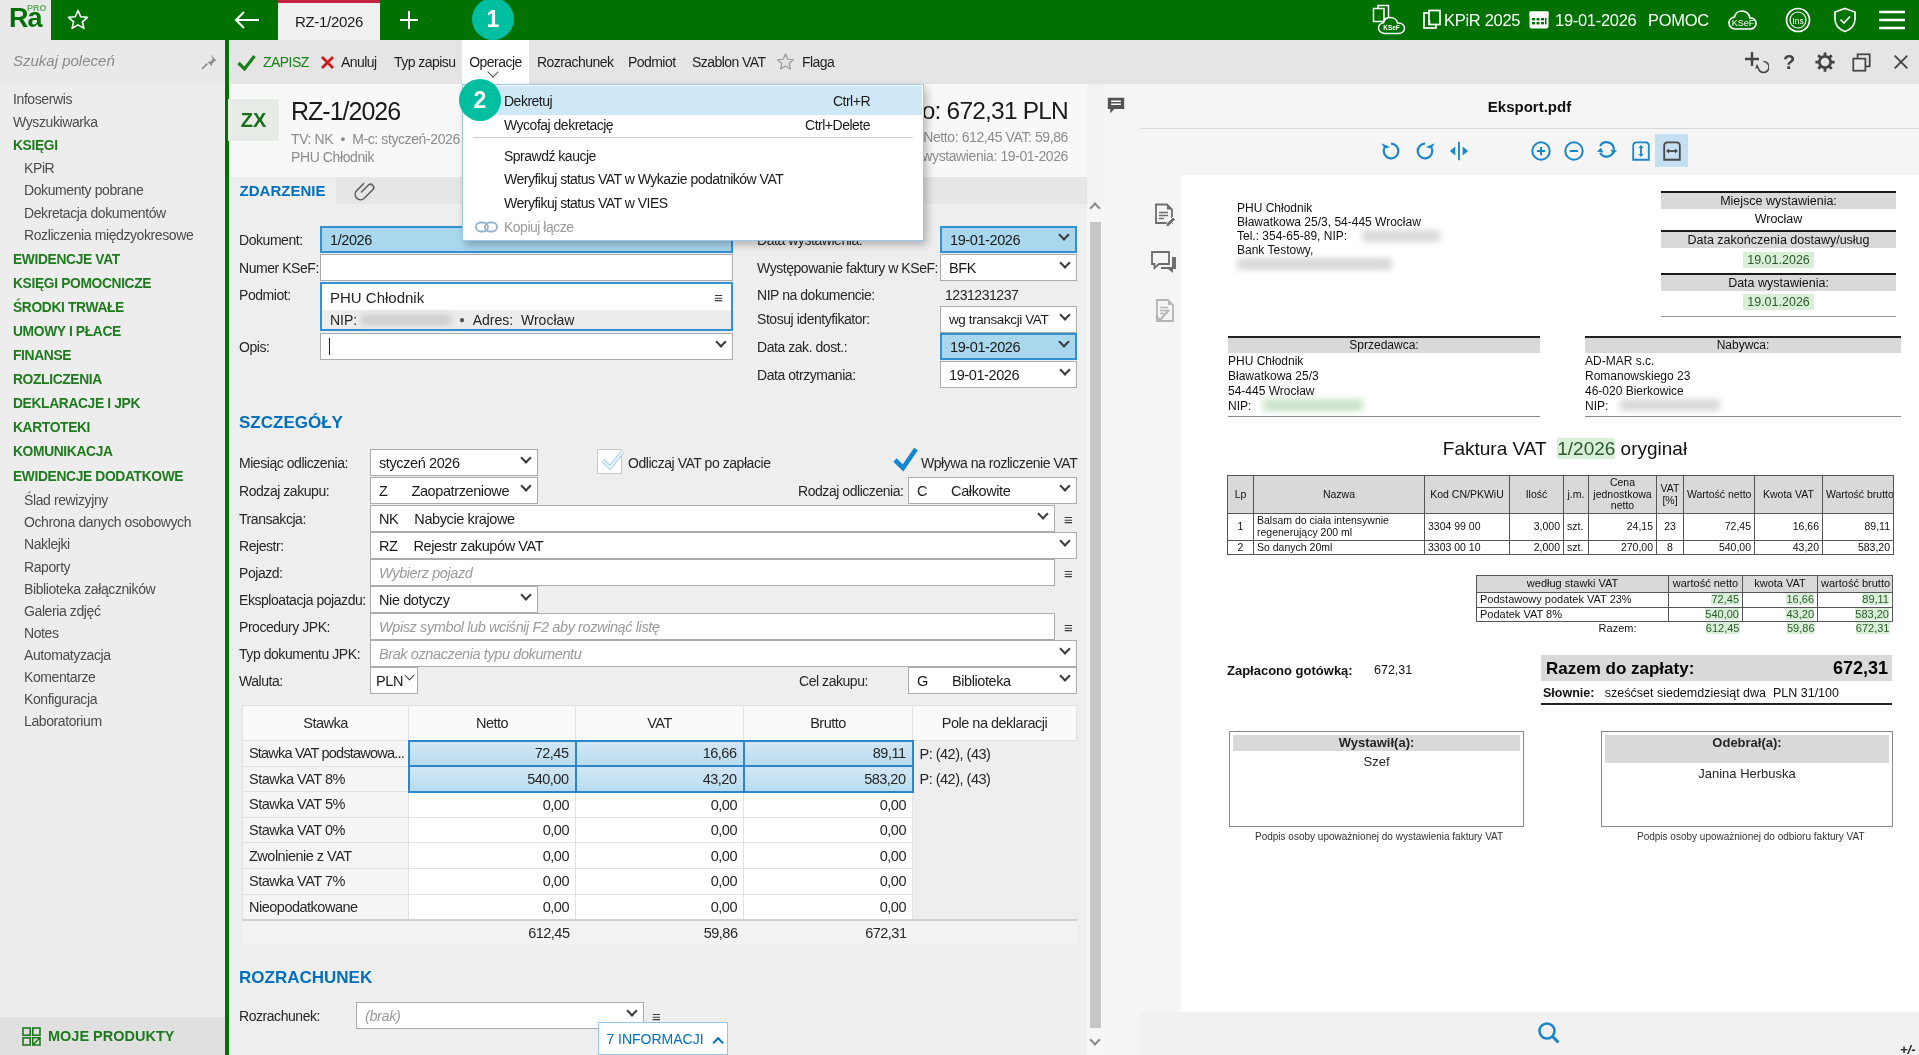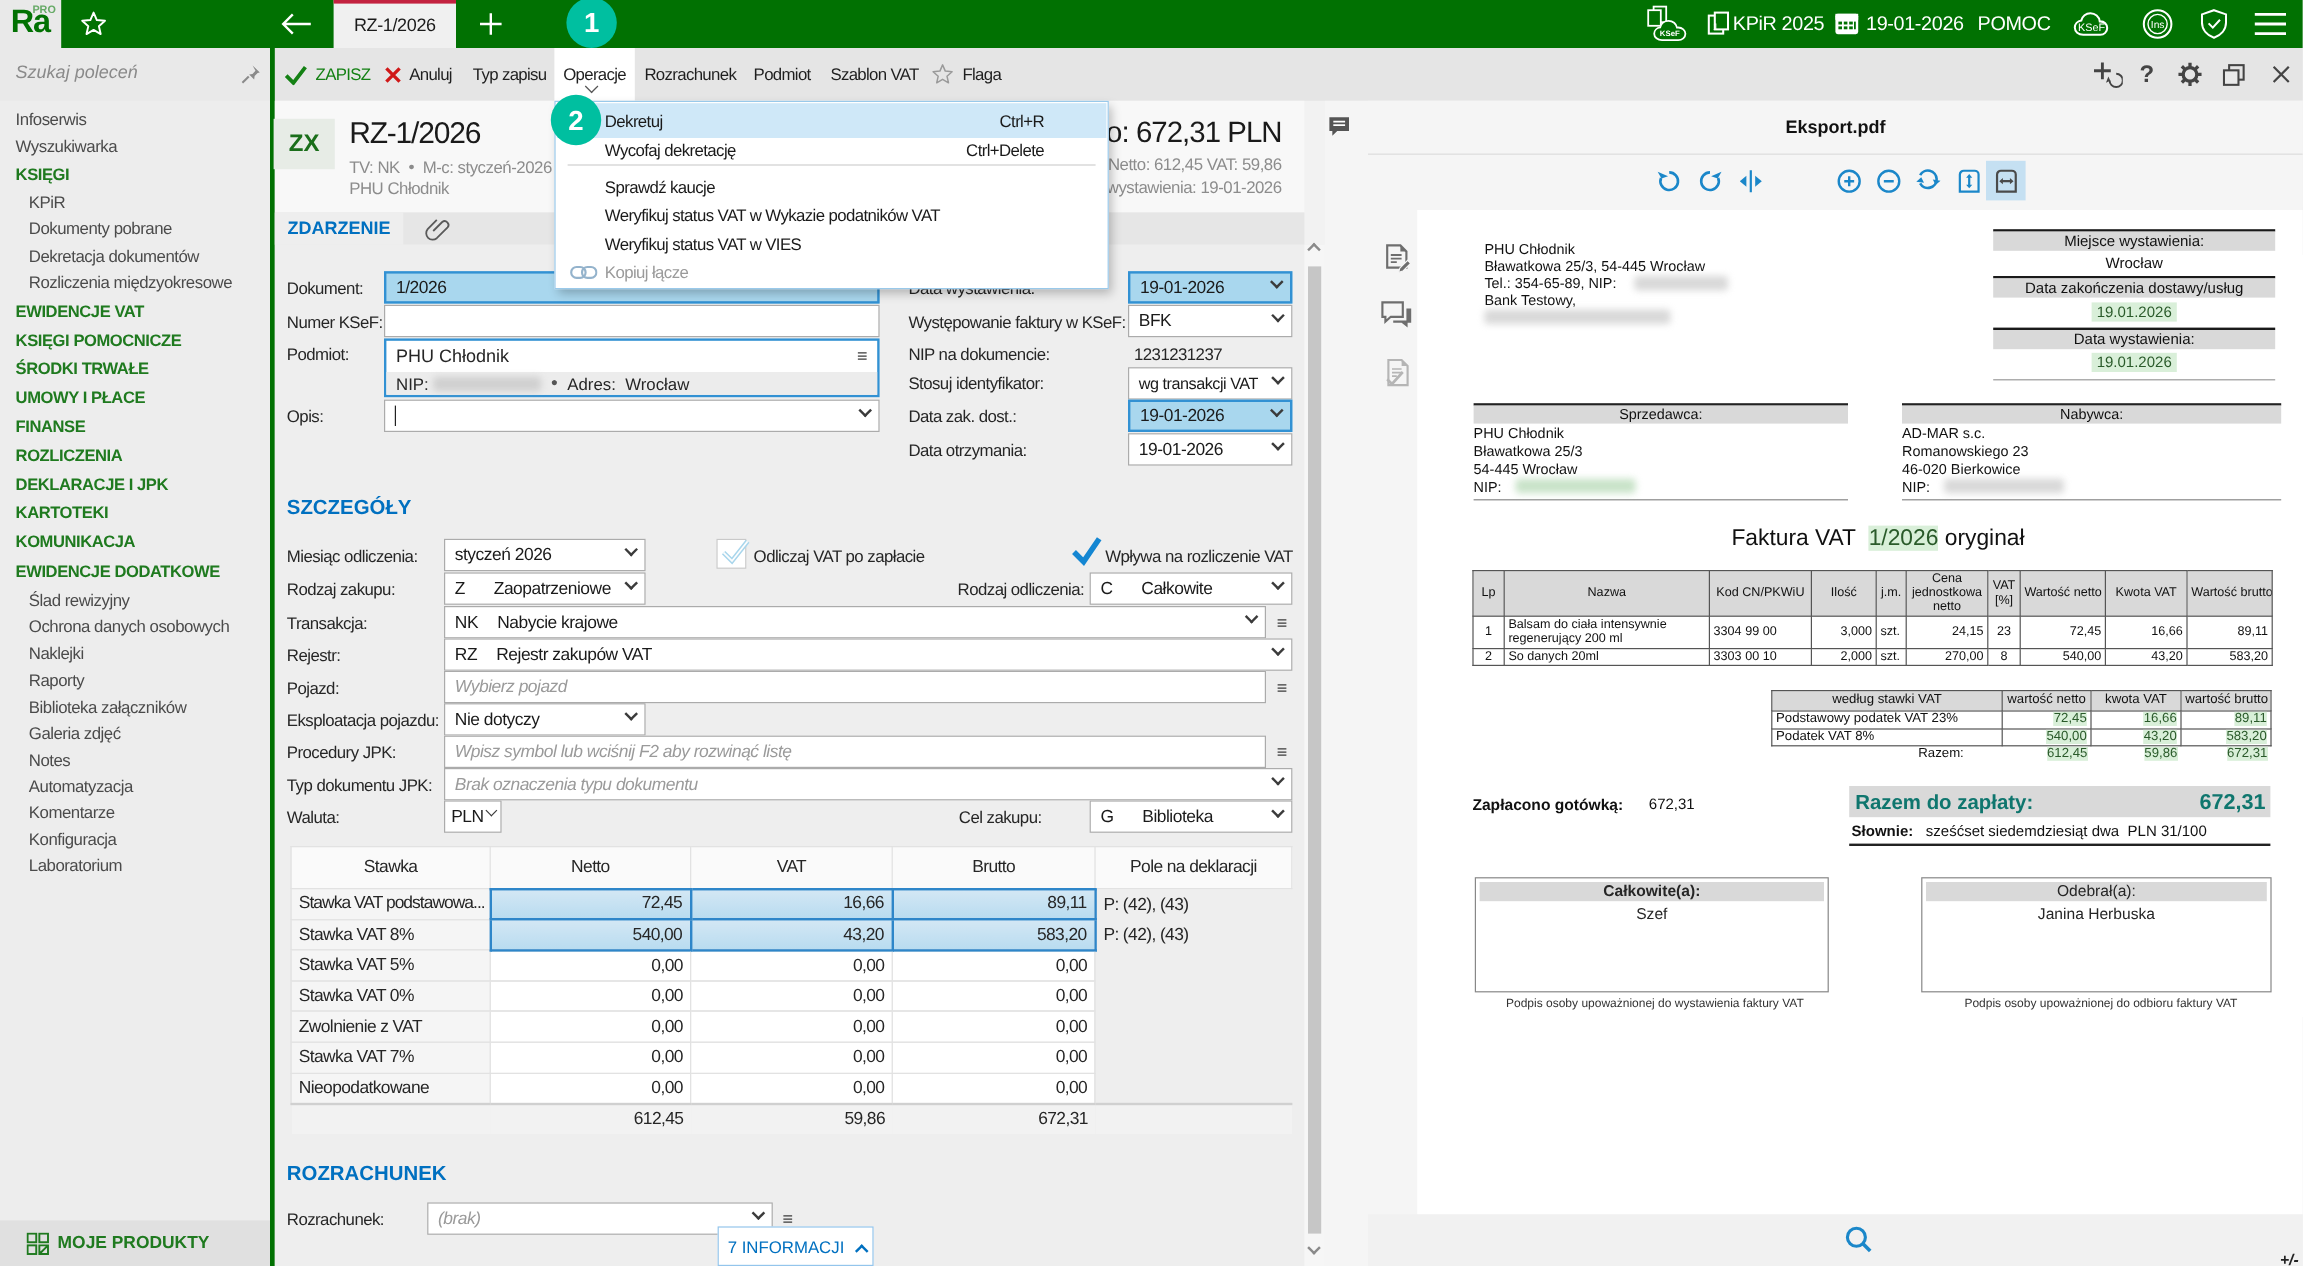--- a/index.html
+++ b/index.html
@@ -697,34 +697,34 @@
         <td style="border:none;text-align:right;"><span class="green">612,45</span></td>
         <td style="border:none;text-align:right;"><span class="green">59,86</span></td>
         <td style="border:none;text-align:right;"><span class="green">672,31</span></td>
       </tr>
 </tbody>
   </table>
 
 <div class="inv invb" style="left:1227px;top:663px;font-size:13px;">Zapłacono gotówką:</div>
 <div class="inv" style="left:1374px;top:663px;font-size:12.5px;">672,31</div>
 
-<div class="abs" style="left:1541px;top:655px;width:351px;height:26px;background:#d9d9d9;color:#0f766e;">
+<div class="abs" style="left:1541px;top:655px;width:351px;height:26px;background:#d9d9d9;color:#000000;">
   <span style="position:absolute;left:5px;top:4px;font-size:17px;font-weight:bold;">Razem do zapłaty:</span>
   <span style="position:absolute;right:4px;top:3px;font-size:18px;font-weight:bold;">672,31</span>
 </div>
 <div class="inv" style="left:1543px;top:686px;font-size:12.5px;"><b>Słownie:</b>&nbsp;&nbsp; sześćset siedemdziesiąt dwa&nbsp; PLN 31/100</div>
 <div class="abs" style="left:1541px;top:703px;width:351px;border-top:2px solid #222;"></div>
 
 <div class="abs" style="left:1229px;top:731px;width:295px;height:96px;border:1px solid #888;background:#fff;">
-  <div class="ghead" style="margin:3px;height:16px;line-height:16px;font-weight:bold;font-size:13px;">Całkowite(a):</div>
+  <div class="ghead" style="margin:3px;height:16px;line-height:16px;font-weight:bold;font-size:13px;">Wystawił(a):</div>
   <div style="text-align:center;font-size:13px;">Szef</div>
 </div>
 <div class="inv" style="left:1255px;top:831px;font-size:10px;color:#333;">Podpis osoby upoważnionej do wystawienia faktury VAT</div>
 <div class="abs" style="left:1601px;top:731px;width:292px;height:96px;border:1px solid #888;background:#fff;">
-  <div class="ghead" style="margin:3px;height:16px;line-height:16px;font-weight:normal;font-size:13px;">Odebrał(a):</div>
+  <div class="ghead" style="margin:3px;height:28px;line-height:16px;font-weight:bold;font-size:13px;">Odebrał(a):</div>
   <div style="text-align:center;font-size:13px;">Janina Herbuska</div>
 </div>
 <div class="inv" style="left:1637px;top:831px;font-size:10px;color:#333;">Podpis osoby upoważnionej do odbioru faktury VAT</div>
 
 <div class="menu">
   <div class="mi" style="top:1px;height:29px;background:#cfe8f8;">
       <span class="txt">Dekretuj</span>
       <span class="sc">Ctrl+R</span>
     </div>
   <div class="mi" style="top:27px;">

